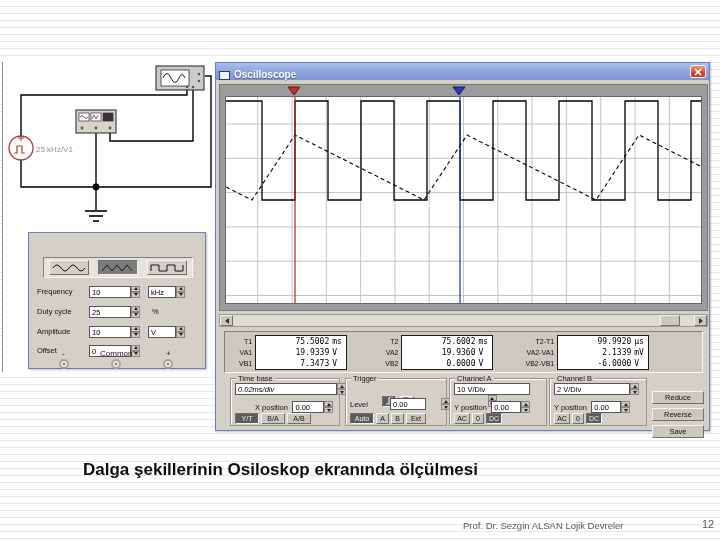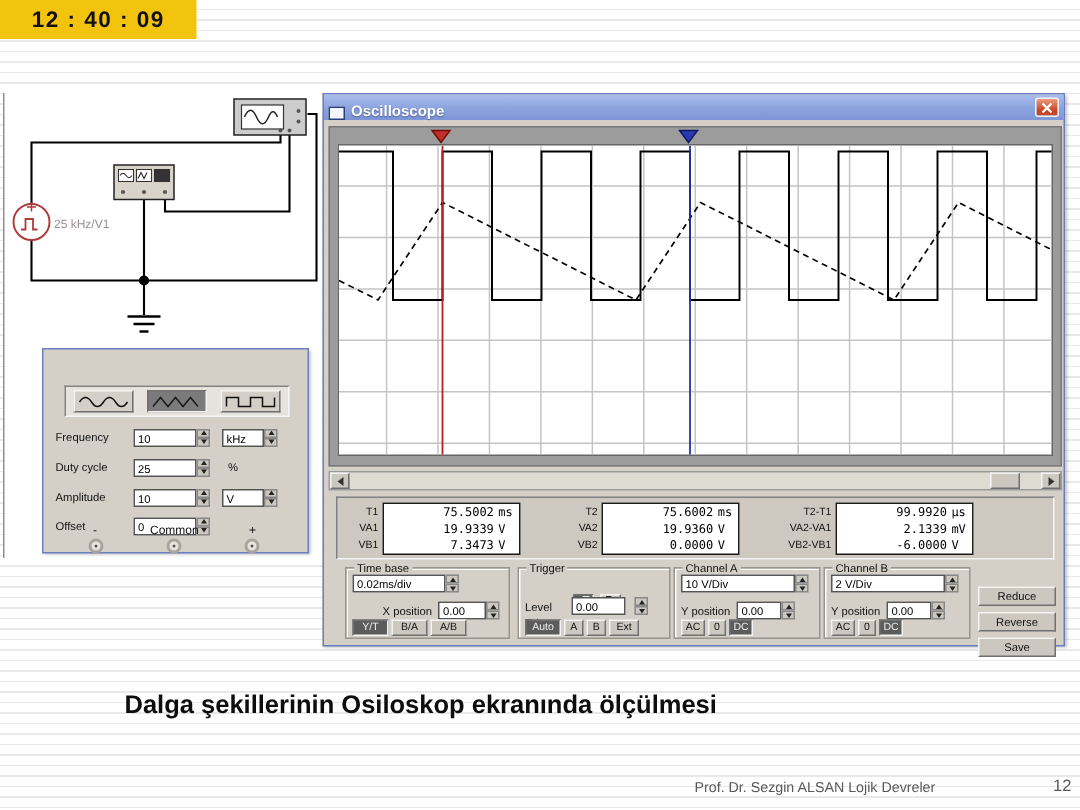--- a/index.html
+++ b/index.html
@@ -102,23 +102,20 @@
   
   .slide-title { position:absolute; left:83px; top:460px; font-size:17px; font-weight:bold; color:#0d0d0d; }
   .footer-text { position:absolute; left:463px; top:520px; font-size:9.5px; color:#595959; }
   .page-num { position:absolute; left:686px; top:518px; font-size:11px; color:#595959;margin-left:16px; }
 </style>
 </head>
 <body>
 
 <div class="slide">
 
-  <div class="clock">
-      <span>12 : 40 : 09</span>
-    </div>
 
   <div class="workspace">
     <svg width="213" height="310" viewBox="0 0 213 310">
 
       <g stroke="#000" stroke-width="1.4" fill="none">
         <path d="M18,74 L18,33 L184,33 L184,28"></path>
         <path d="M18,98 L18,125 L208,125 L208,14 L202,14"></path>
         <path d="M93,71 L93,125"></path>
         <path d="M107,71 L107,79 L190,79 L190,28"></path>
         <path d="M93,125 L93,148"></path>
@@ -268,21 +265,21 @@
               <span class="rv">-6.0000</span>
               <span class="ru">V</span>
             </div>
         </div>
       </div>
     </div>
 
     <div class="fs" style="left:14px;width:110px;">
       <span class="legend">Time base</span>
       <div class="row" style="left:4px;top:4px;">
-        <div class="vbox" style="width:62px;">0.02ms/div</div>
+        <div class="vbox" style="width:102px;font-style:italic;">0.02ms/div</div>
         <div class="spin">
             <div class="u"></div>
             <div class="d"></div>
           </div>
       </div>
       <div class="row" style="left:4px;top:19px;margin-left:20px;">
         <span class="lab">X position</span>&nbsp;
         <div class="vbox" style="width:32px;">0.00</div>
         <div class="spin">
             <div class="u"></div>
@@ -304,39 +301,39 @@
           <svg width="9" height="8" viewBox="0 0 9 8">
               <path d="M1,7 H4 V1 H8" fill="none" stroke="#eee" stroke-width="1.2"></path>
             </svg>
         </div>
         <div class="btn" style="width:14px;">
           <svg width="9" height="8" viewBox="0 0 9 8">
               <path d="M1,1 H4 V7 H8" fill="none" stroke="#222" stroke-width="1.2"></path>
             </svg>
         </div>
       </div>
-      <div class="row" style="left:4px;top:19px;gap:6px;">
+      <div class="row" style="left:4px;top:19px;gap:15px;">
         <span class="lab" style="width:25px;">Level</span>
         <div class="vbox" style="width:36px;">0.00</div>
         <div class="spin">
             <div class="u"></div>
             <div class="d"></div>
           </div>
       </div>
       <div class="row" style="left:4px;top:34px;gap:2px;">
         <div class="btn active" style="width:24px;">Auto</div>
         <div class="btn" style="width:13px;">A</div>
         <div class="btn" style="width:13px;">B</div>
         <div class="btn" style="width:20px;">Ext</div>
       </div>
     </div>
 
     <div class="fs" style="left:233px;width:98px;">
       <span class="legend">Channel A</span>
-      <div class="row" style="left:4px;top:4px;">
+      <div class="row" style="left:4px;top:4px;flex-direction:column;">
         <div class="vbox" style="width:76px;">10 V/Div</div>
         <div class="spin">
             <div class="u"></div>
             <div class="d"></div>
           </div>
       </div>
       <div class="row" style="left:4px;top:19px;">
         <span class="lab">Y position</span>&nbsp;
         <div class="vbox" style="width:30px;">0.00</div>
         <div class="spin">

